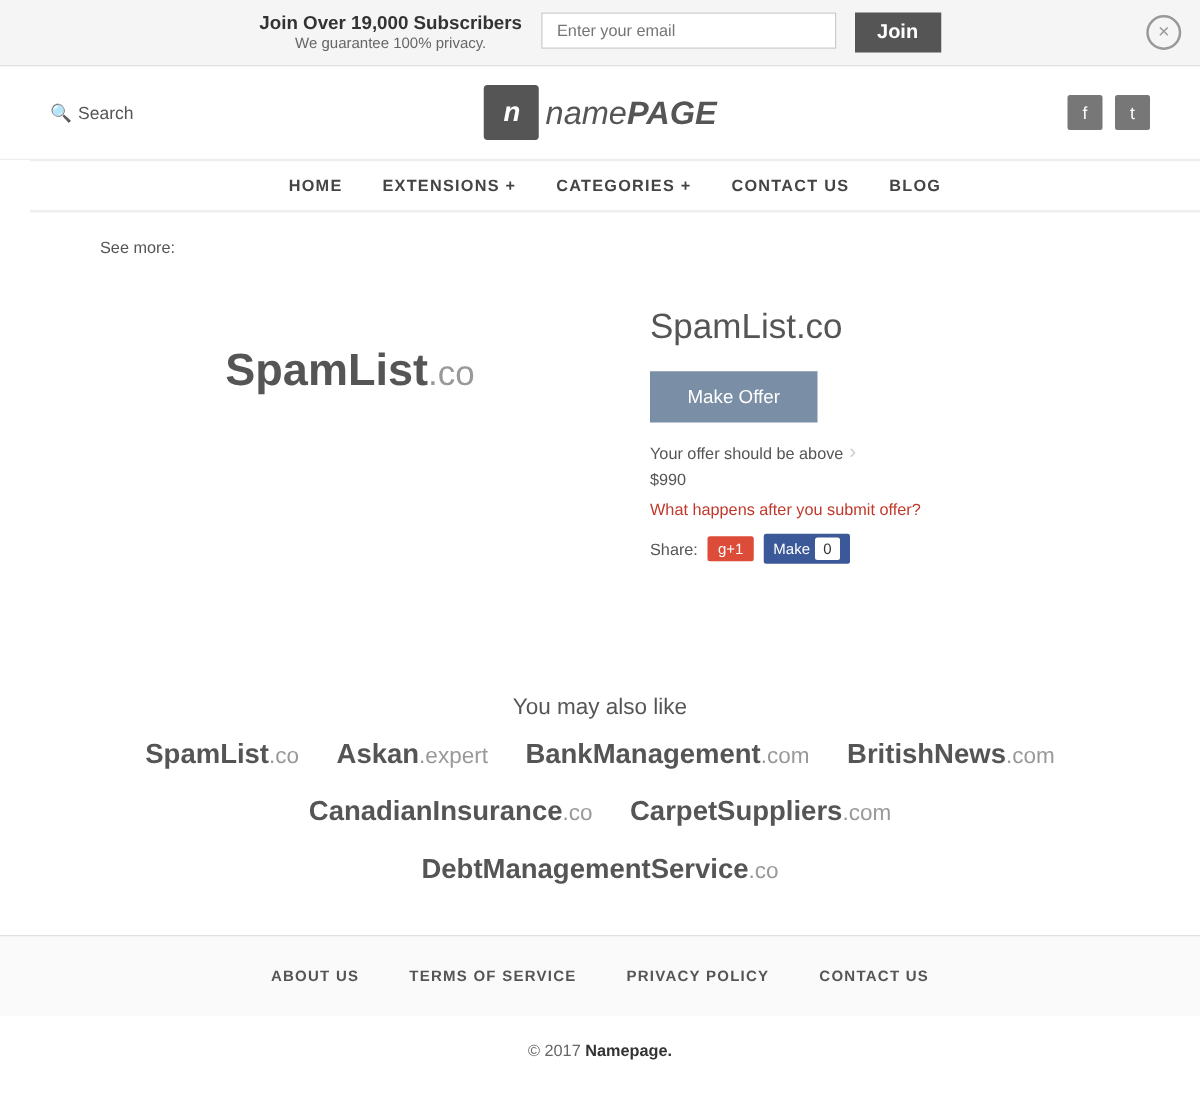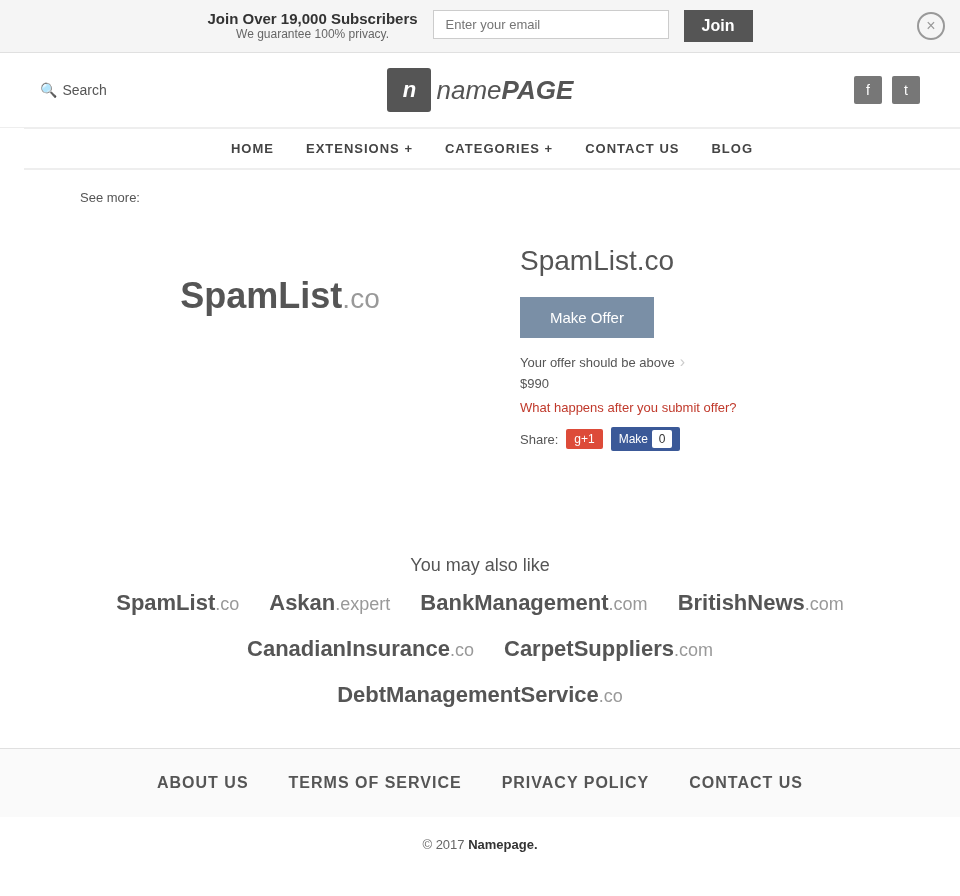--- a/index.html
+++ b/index.html
@@ -278,21 +278,21 @@
       border-top: 1px solid #e0e0e0;
       padding: 25px 40px;
       display: flex;
       justify-content: center;
       gap: 40px;
       background: #fafafa;
     }
     .footer-links a {
       color: #555;
       text-decoration: none;
-      font-size: 16px;
+      font-size: 12px;
       letter-spacing: 1px;
       text-transform: uppercase;
       font-weight: bold;
     }
     .footer-copyright {
       text-align: center;
       padding: 20px;
       font-size: 13px;
       color: #666;
     }

